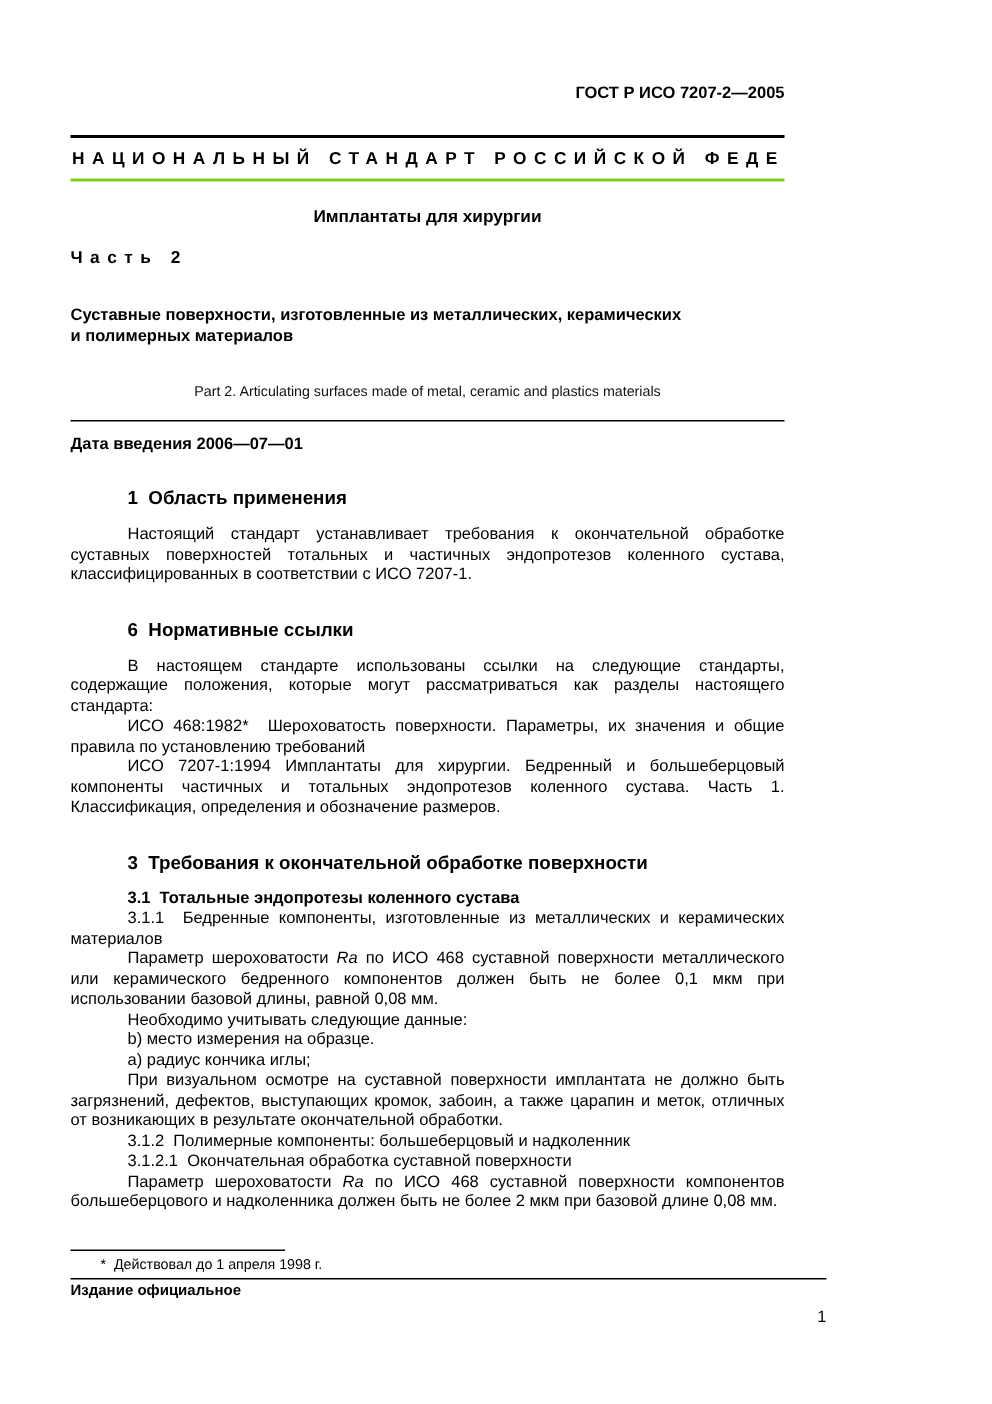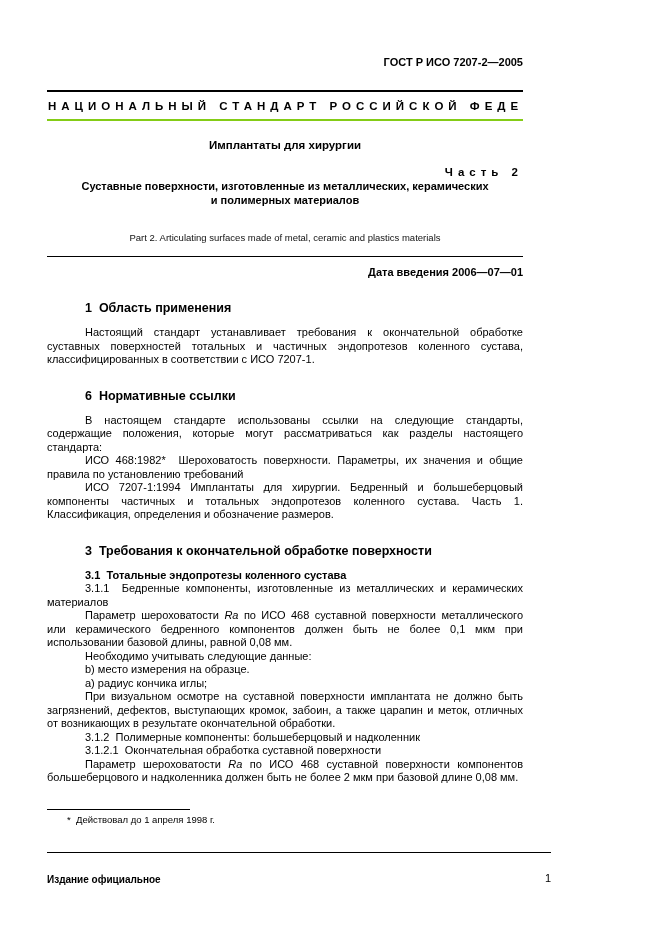--- a/index.html
+++ b/index.html
@@ -28,25 +28,25 @@
     font-weight: bold;
     font-size: 11.5px;
     letter-spacing: 5px;
     text-align: justify;
     text-align-last: justify;
     white-space: nowrap;
     overflow: hidden;
   }
   .subject   { text-align: center; font-weight: bold; font-size: 11.5px; margin-top: 17px; line-height: 14px; }
   .main-title{ text-align: center; font-weight: bold; font-size: 11.5px; margin-top: 13px; line-height: 14px; }
-  .part      { text-align: right; font-weight: bold; font-size: 11.5px; letter-spacing: 5px; margin-top: 13px; line-height: 14px; }
-  .subtitle  { text-align: center; font-weight: bold; font-size: 11px;   margin-top: 0; line-height: 14px; }
+  .part      { text-align: left; font-weight: bold; font-size: 11.5px; letter-spacing: 5px; margin-top: 13px; line-height: 14px; }
+  .subtitle  { text-align: left; font-weight: bold; font-size: 11px;   margin-top: 24px; line-height: 14px; }
   .title-en  { text-align: center; font-size: 9.5px; margin-top: 13px; line-height: 12px; color: #111; }
   .rule      { border: none; border-top: 1.5px solid #000; margin: 12px 0 0 0; }
-  .date-line { text-align: right; font-weight: bold; font-size: 11px; margin-top: 9px; line-height: 13px; }
+  .date-line { font-weight: bold; font-size: 11px; margin-top: 9px; line-height: 13px; }
   .sec-heading {
     font-weight: bold;
     font-size: 12.5px;
     margin: 22px 0 10px 0;
     padding-left: 38px;
     white-space: pre-wrap;
     line-height: 15px;
   }
   .para {
     font-size: 11px;
@@ -70,21 +70,21 @@
     padding-left: 20px;
     white-space: pre-wrap;
   }
   .footer {
     position: absolute;
     left: 47px;
     right: 47px;
     top: 852px;
   }
   .footer-rule { border: none; border-top: 1.5px solid #000; margin: 0; }
-  .edition { font-weight: bold; font-size: 10px; margin-top: 21px; line-height: 12px; }
+  .edition { font-weight: bold; font-size: 10px; margin-top: 2px; line-height: 12px; }
   .page-num {
     position: absolute;
     right: 47px;
     top: 872px;
     font-size: 11px;
     line-height: 13px;
   }
 </style>
 </head>
 <body>

